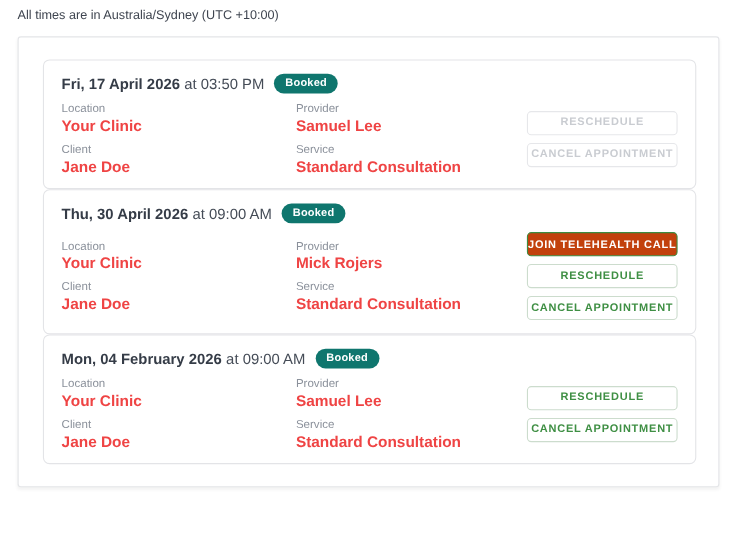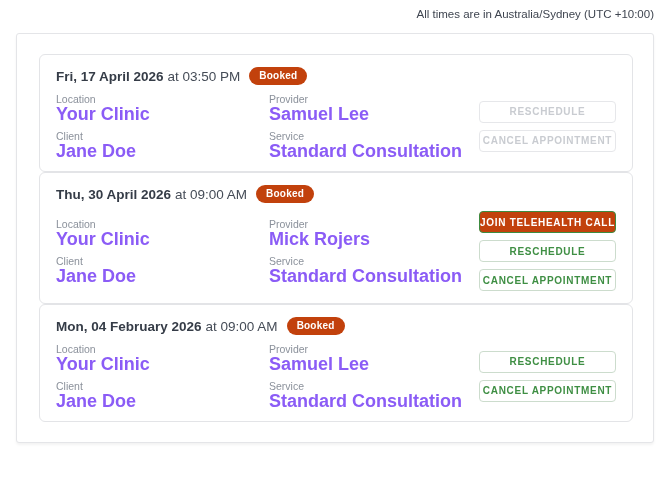--- a/index.html
+++ b/index.html
@@ -10,21 +10,21 @@
     color: #353c47;
     overflow: hidden;
   }
   .page { padding: 8px 16px 14px 16px; }
 
   .page-title {
     font-size: 20px; font-weight: 700; color: #333b47;
     margin: 6px 0 5px 0; letter-spacing: 0.2px;
   }
   .tz-note {
-    font-size: 11.5px; color: #3f4550; margin: 0 0 13px 0; text-align: right;
+    font-size: 11.5px; color: #3f4550; margin: 0 0 13px 0;
   }
 
   .panel {
     background: #fff;
     border: 1px solid #e4e5e8;
     border-radius: 3px;
     box-shadow: 0 2px 3px rgba(0,0,0,0.05);
     padding: 20px 20px 20px 22px;
   }
 
@@ -38,40 +38,40 @@
 
   .card-header {
     display: flex; align-items: center; margin-bottom: 8px;
   }
   .date-line { font-size: 13.5px; line-height: 17px; }
   .date-bold { font-weight: 700; color: #353c47; }
   .date-time { font-weight: 400; color: #454c57; margin-left: 4px; }
   .badge {
     display: inline-block;
     margin-left: 9px;
-    background: #c2410c;
+    background: #0f766e;
     color: #ffffff;
     font-size: 10px; font-weight: 700;
     line-height: 1;
     padding: 4px 10px 4px 10px;
     border-radius: 999px;
     letter-spacing: 0.2px;
   }
 
   .card-body { display: flex; align-items: center; }
   .fields {
     flex: 1;
     display: grid;
     grid-template-columns: 213px 1fr;
     row-gap: 8px;
     align-content: start;
     padding-right: 14px;
   }
   .field-label { font-size: 10.5px; line-height: 13px; color: #8b919b; }
-  .field-value { font-size: 18px; line-height: 16px; font-weight: 700; color: #8b5cf6; }
+  .field-value { font-size: 14px; line-height: 16px; font-weight: 700; color: #ef4444; }
 
   .actions {
     width: 137px; flex: 0 0 137px;
     display: flex; flex-direction: column; gap: 7px;
   }
   .btn {
     display: flex; align-items: center; justify-content: center;
     width: 100%; height: 22px;
     font-family: inherit;
     font-size: 10px; font-weight: 700;

